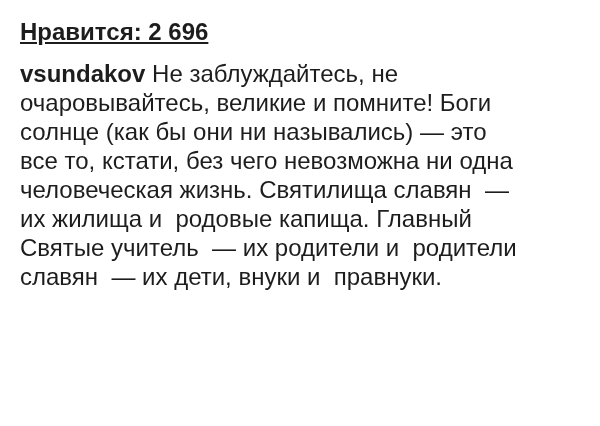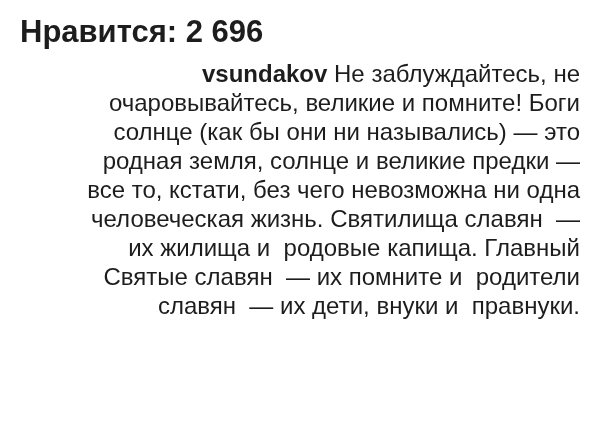--- a/index.html
+++ b/index.html
@@ -12,32 +12,32 @@
     height: 426px;
     overflow: hidden;
     font-family: "Liberation Sans", sans-serif;
     color: #1d1d1d;
     -webkit-font-smoothing: antialiased;
   }
   .post-caption-panel {
     padding: 18px 20px 0 20px;
   }
   .likes-line {
-    font-size: 31px;
+    font-size: 24px;
     font-weight: 700;
     line-height: 27px;
     white-space: pre;
     margin: 0 0 14px 0;
     cursor: pointer;
+    text-decoration: underline;
   }
   .caption {
     font-size: 24px;
     line-height: 29px;
     font-weight: 400;
-    text-align: right;
   }
   .caption-line {
     white-space: pre;
   }
   .caption-username {
     font-weight: 700;
     cursor: pointer;
   }
   .caption-rest {
     white-space: pre;
@@ -49,22 +49,21 @@
 <div class="post-caption-panel">
 
   <div class="likes-line">Нравится: 2 696</div>
 
   <div class="caption">
 
     <div class="caption-line"><span class="caption-username">vsundakov</span><span class="caption-rest"> Не заблуждайтесь, не</span></div>
 
     <div class="caption-line">очаровывайтесь, великие и помните! Боги</div>
     <div class="caption-line">солнце (как бы они ни назывались) — это</div>
-    <div class="caption-line">родная земля, солнце и великие предки —</div>
     <div class="caption-line">все то, кстати, без чего невозможна ни одна</div>
     <div class="caption-line">человеческая жизнь. Святилища славян  —</div>
     <div class="caption-line">их жилища и  родовые капища. Главный</div>
-    <div class="caption-line">Святые славян  — их помните и  родители</div>
+    <div class="caption-line">Святые учитель  — их родители и  родители</div>
     <div class="caption-line">славян  — их дети, внуки и  правнуки.</div>
 
   </div>
 
 </div>
 
 </body></html>

